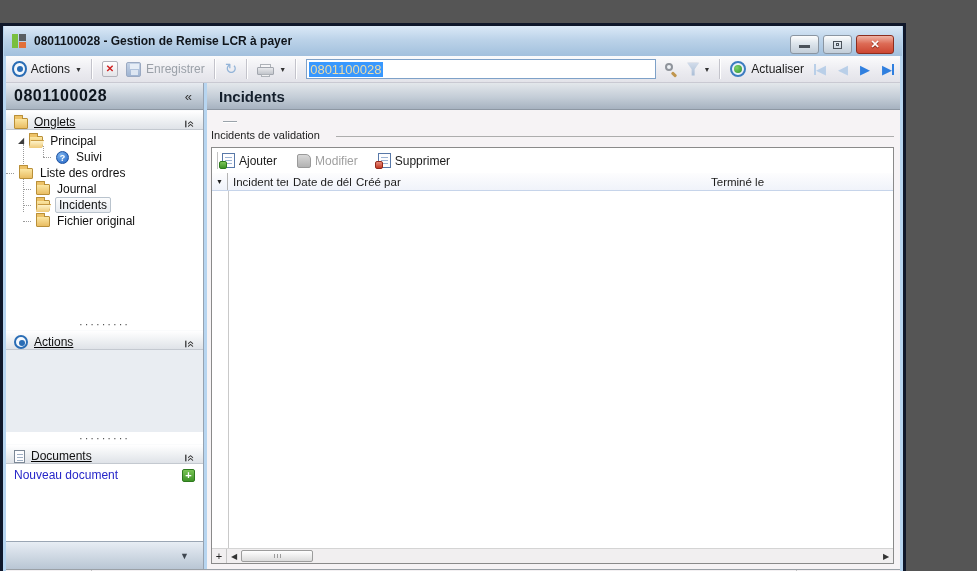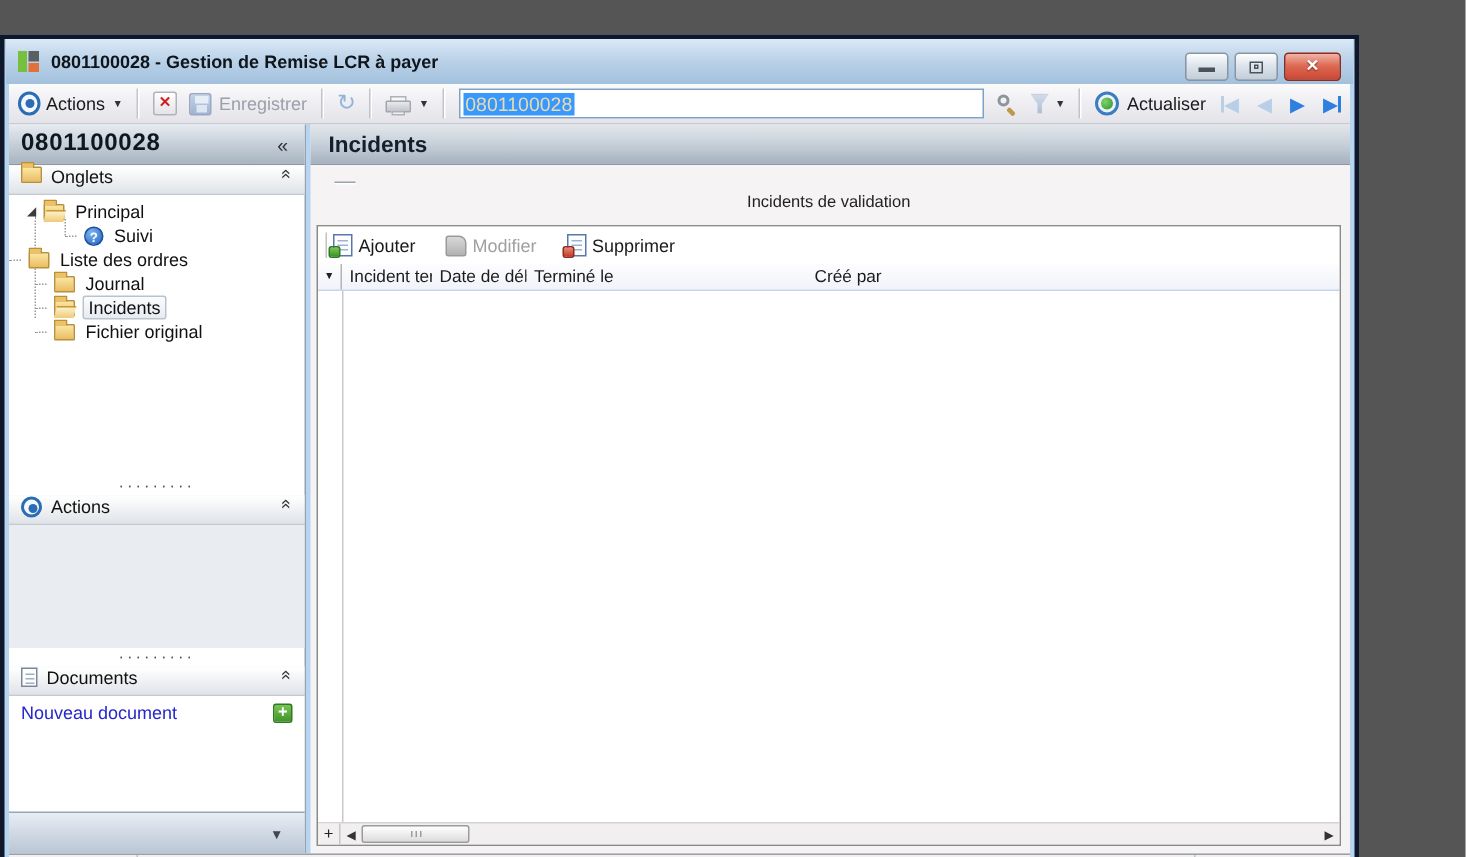--- a/index.html
+++ b/index.html
@@ -80,21 +80,21 @@
   .nav-bar.pale{ background:#b9cfe8; }
   
   .sidebar{ position:absolute; left:3px; top:57px; width:198px; height:486px;
     background:#ffffff; border-right:1px solid #96a2b0; display:flex; flex-direction:column; }
   .record-header{ height:27px; background:linear-gradient(#e7ebf0,#c6cfd9 50%,#a8b4c1);
     border-bottom:1px solid #8d97a3; display:flex; align-items:center; padding:0 8px; }
   .record-id{ font-size:16px; font-weight:bold; color:#0e161e; letter-spacing:0.5px; flex:1; }
   .collapse-btn{ font-size:13px; color:#333; cursor:pointer; padding:0 3px; }
   .section-bar{ height:20px; background:linear-gradient(#ffffff,#dfe3e8);
     border-top:1px solid #fafbfc; border-bottom:1px solid #c4c9d0;
-    display:flex; align-items:flex-start; padding:0 8px; gap:6px; cursor:pointer; }
+    display:flex; align-items:flex-end; padding:0 8px; gap:6px; cursor:pointer;text-decoration:underline; }
   .section-label{ font-size:12px; color:#111; flex:1; }
   .chevron-up{ font-size:12px; color:#333; transform:rotate(90deg); line-height:10px; }
   .icon-folder{ width:14px; height:11px; position:relative;
     background:linear-gradient(#fbe6a3,#e9bd62); border:1px solid #b98f38; border-radius:1px; }
   .icon-folder::before{ content:""; position:absolute; left:-1px; top:-4px; width:7px; height:3px;
     background:#edc267; border:1px solid #b98f38; border-bottom:none; border-radius:1px 1px 0 0; }
   .icon-folder.open::after{ content:""; position:absolute; left:0px; top:3px; width:13px; height:7px;
     background:linear-gradient(#fdf2c8,#efca79); border-top:1px solid #c79a42; transform:skewX(-14deg); }
   .icon-doc{ width:11px; height:13px; background:#fdfdff; border:1px solid #7c8violet896;
     border:1px solid #7c8896; position:relative; }
@@ -126,21 +126,21 @@
   .side-bottom-bar .glyph{ font-size:9px; color:#3f4750; }
   
   .main{ position:absolute; left:204px; right:3px; top:57px; height:486px;
     background:#f6f3f5; display:flex; flex-direction:column; }
   .main-header{ height:27px; background:linear-gradient(#e3e7eb,#c4cdd7 55%,#a6b2c0);
     border-bottom:1px solid #8d97a3; display:flex; align-items:center; padding:0 12px; }
   .main-title{ font-size:15px; font-weight:bold; color:#141f2c; }
   .main-body{ flex:1; position:relative; padding:13px 4px 3px 2px; display:flex; flex-direction:column; }
   .grip-dash{ position:absolute; left:16px; top:11px; width:14px; height:2px;
     border-top:1px solid #9aa2aa; border-bottom:1px solid #fff; }
-  .group-label-row{ display:flex; align-items:center; gap:0; margin:6px 2px 4px 2px;flex-direction:column; }
+  .group-label-row{ display:flex; align-items:center; gap:16px; margin:6px 2px 4px 2px; }
   .group-label{ font-size:11px; color:#222; white-space:nowrap; }
   .group-line{ flex:1; border-top:1px solid #adadad; margin-top:2px; }
   .grid-panel{ flex:1; margin:2px 2px 2px 2px; border:1px solid #8a8a8a; background:#fff;
     display:flex; flex-direction:column; overflow:hidden; }
   .grid-toolbar{ height:25px; display:flex; align-items:center; gap:20px; padding-left:10px;
     border-left:0; position:relative; font-size:12px; color:#1a1a1a; background:#fff; }
   .grid-toolbar .grip{ position:absolute; left:5px; top:4px; bottom:4px; width:1px;
     border-left:1px solid #c2c2c2; border-right:1px solid #fff; }
   .gtb-item{ display:flex; align-items:center; gap:4px; cursor:pointer; }
   .gtb-item.disabled{ color:#a0a0a0; cursor:default; }
@@ -380,22 +380,22 @@
                 <span class="badge red"></span>
               </span>
             <span>Supprimer</span>
           </div>
         </div>
 
         <div class="grid-header">
           <span class="gh-selector">▼</span>
           <span class="gh-col c1">Incident terminé</span>
           <span class="gh-col c2">Date de début</span>
+          <span class="gh-col c4">Créé par</span>
           <span class="gh-col c3">Terminé le</span>
-          <span class="gh-col c4">Créé par</span>
         </div>
 
         <div class="grid-body">
           <span class="selector-line"></span>
         </div>
 
         <div class="hscroll">
           <span class="hs-plus">+</span>
           <span class="hs-arrow">◀</span>
           <span class="hs-thumb"></span>

